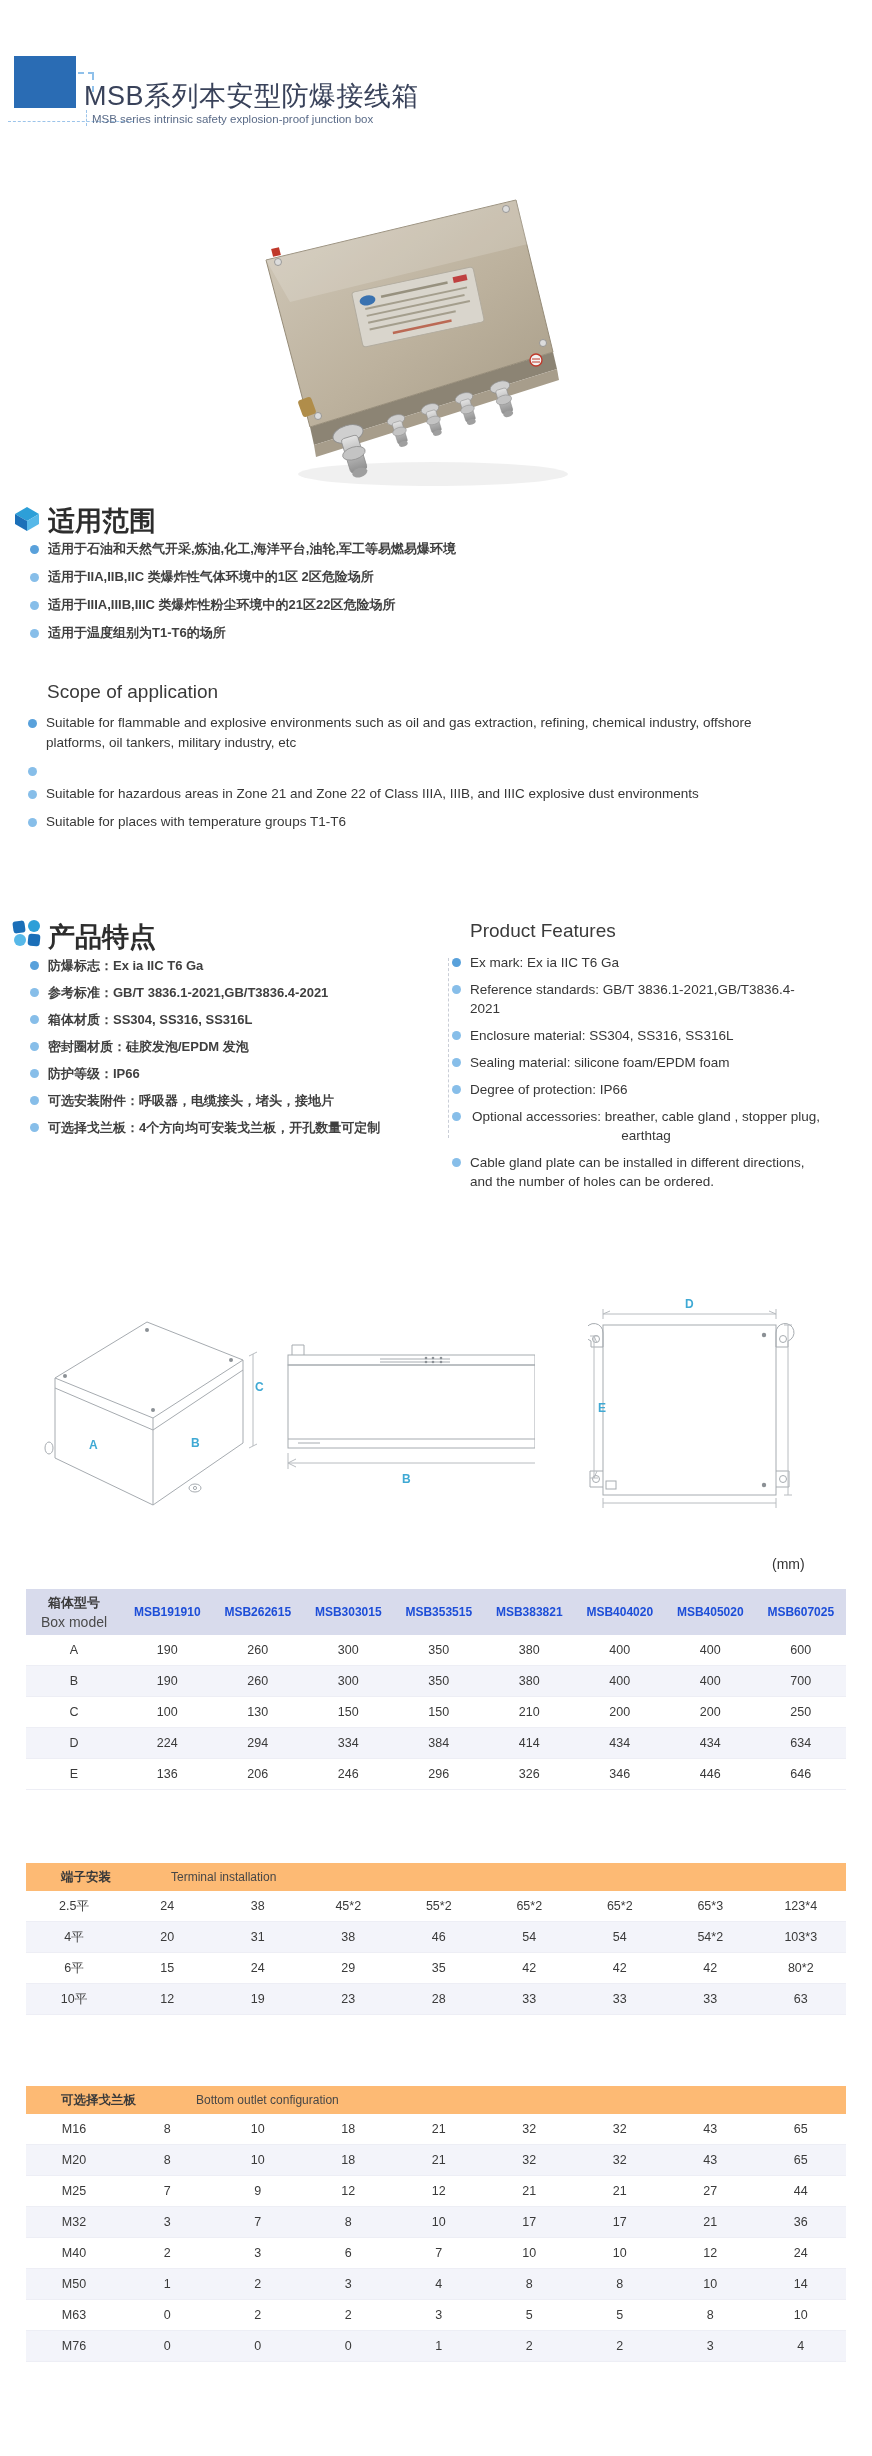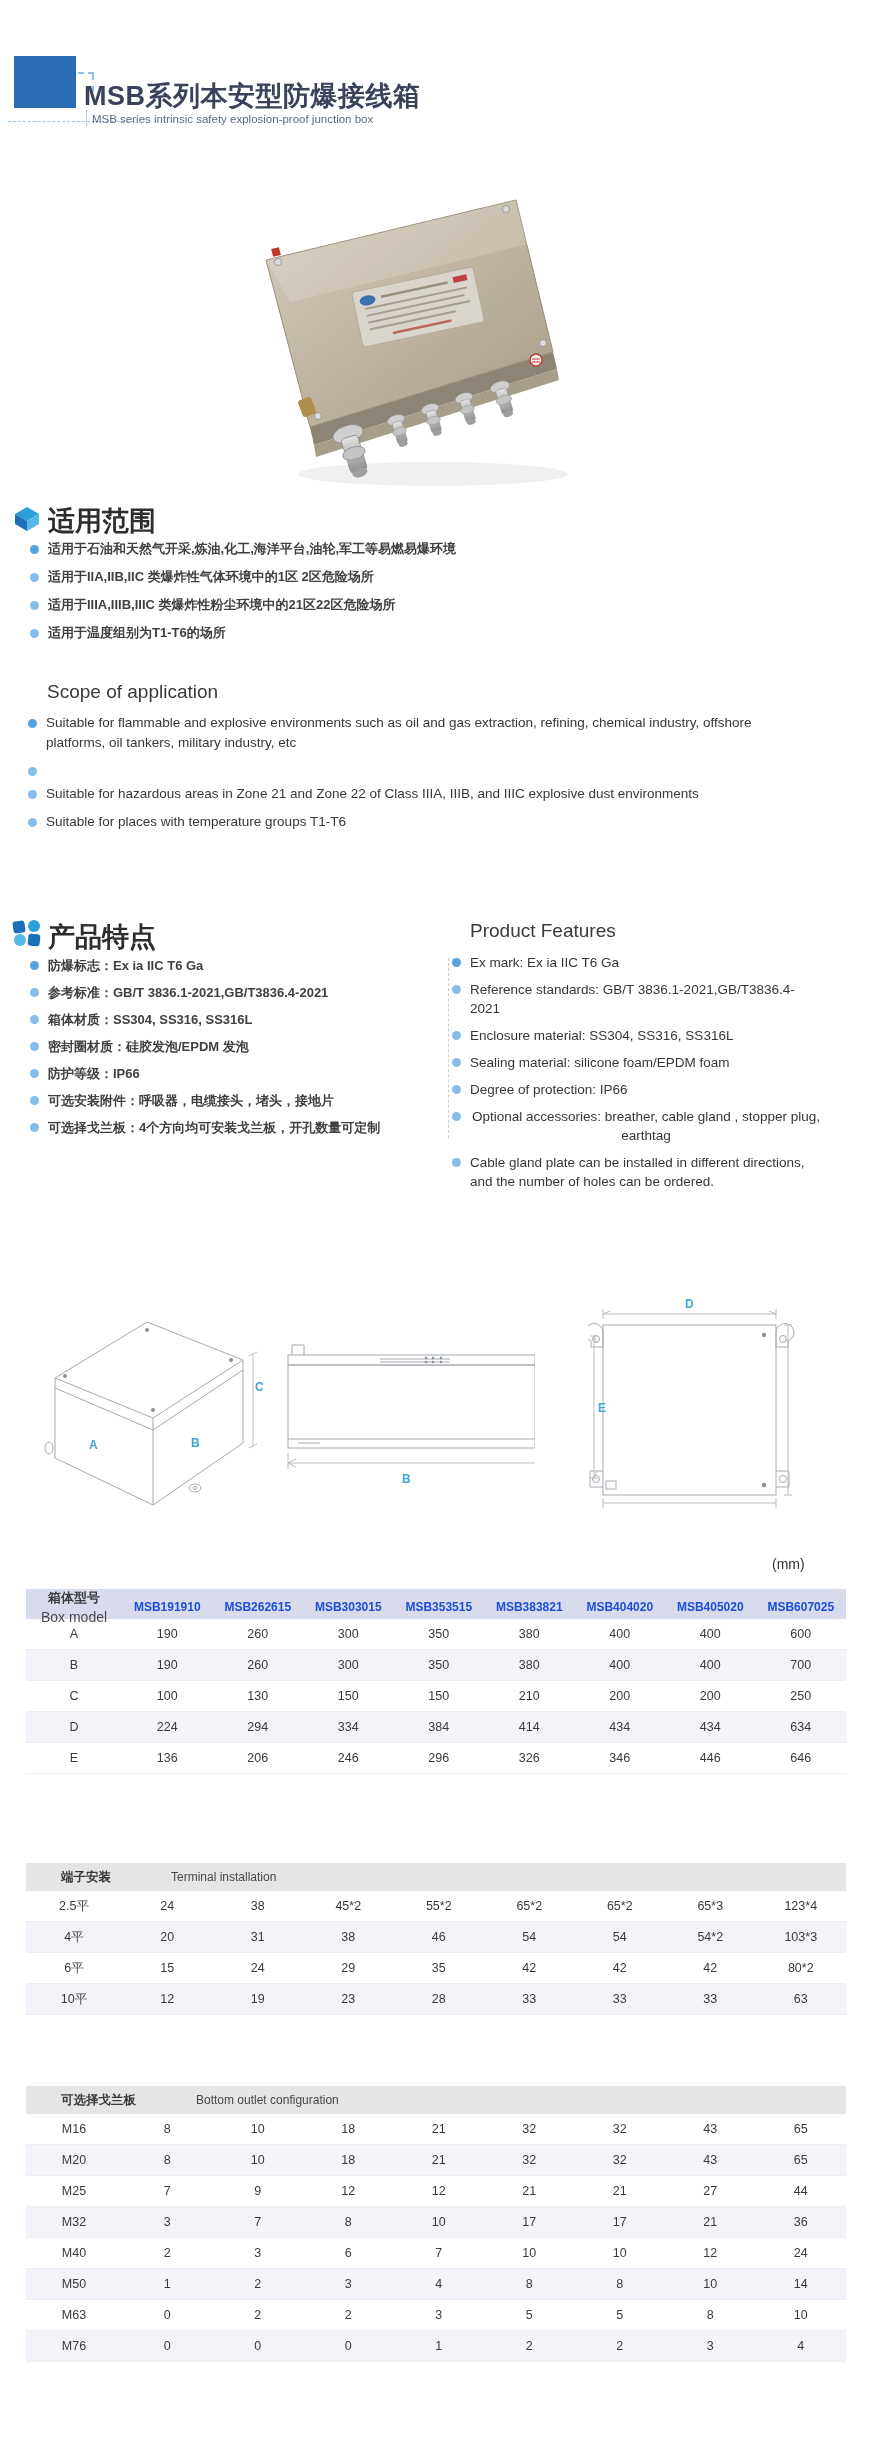--- a/index.html
+++ b/index.html
@@ -6,21 +6,21 @@
   .page{position:relative;width:872px;height:2456px;background:#fff;overflow:hidden;
         font-family:"Liberation Sans","DejaVu Sans",sans-serif;color:#3c3c3c;}
   .abs{position:absolute;}
 
   
   .logo{left:14px;top:56px;width:62px;height:52px;background:#2a6cb4;}
   .dash-h1{left:78px;top:72px;width:16px;border-top:2px dashed #8fc0ea;}
   .dash-v1{left:92px;top:74px;height:18px;border-left:2px dashed #8fc0ea;}
   .dash-v2{left:86px;top:110px;height:16px;border-left:1px dashed #9cc4ea;}
   .dash-h2{left:8px;top:121px;width:126px;border-top:1px dashed #9cc4ea;}
-  .title{left:84px;top:78px;font-size:27px;font-weight:700;color:#39425a;letter-spacing:.5px;}
+  .title{left:84px;top:78px;font-size:27px;font-weight:400;color:#39425a;letter-spacing:.5px;}
   .subtitle{left:92px;top:113px;font-size:11.5px;color:#5a6b88;}
 
   
   .sec-head-cn{font-size:27px;font-weight:700;color:#2d2d2d;}
   .sec-head-en{font-size:19px;color:#3a3a3a;}
 
   
   ul.bl{list-style:none;margin:0;padding:0;}
   ul.bl li{display:flex;align-items:flex-start;}
   .dot{width:9px;height:9px;border-radius:50%;background:#87bee9;flex:0 0 9px;margin-right:9px;}
@@ -34,28 +34,28 @@
   .fcl li{height:27px;align-items:center !important;}
   .fcl .btx{font-size:13px;font-weight:600;color:#3f3f3f;}
   .fel li{margin-bottom:8px;}
   .fel .dot{margin-top:5px;}
   .fel .btx{font-size:13.5px;color:#373737;line-height:19px;max-width:352px;}
   .fel li.center .btx{display:block;width:352px;text-align:center;}
   .col-divider{left:448px;top:958px;height:180px;border-left:1px dashed #c9cdd6;}
 
   
   .dtable{left:26px;width:820px;}
-  .ghead{display:grid;grid-template-columns:96px repeat(8,1fr);align-items:center;background:#d8dbec;height:30px;}
+  .ghead{display:grid;grid-template-columns:96px repeat(8,1fr);align-items:center;background:#d8dbec;height:46px;}
   .grow{display:grid;grid-template-columns:96px repeat(8,1fr);align-items:center;height:30px;border-bottom:1px solid #edeef5;}
   .grow.alt{background:#f3f4fa;}
   .gc{text-align:center;font-size:12.5px;color:#3a3a3a;}
   .gc.mh{font-weight:600;font-size:12px;color:#1d4ed8;}
   .hc0 .hcn{font-size:13px;font-weight:600;color:#3b3b3b;text-align:center;}
   .hc0 .hen{font-size:14px;color:#4a4a4a;text-align:center;margin-top:2px;}
-  .tbar{display:flex;align-items:center;height:28px;background:#e5e5e5;padding-left:35px;gap:12px;}
+  .tbar{display:flex;align-items:center;height:28px;background:#fdba74;padding-left:35px;gap:12px;}
   .tbar .cn{font-size:12.5px;font-weight:700;color:#3a3a3a;}
   .tbar .en{font-size:12px;color:#474747;margin-left:48px;}
   .unit{font-size:14px;color:#333;}
 
   svg text.dim{fill:#3fa9d4;font-size:12px;font-weight:700;font-family:"Liberation Sans",sans-serif;}
   .lw{stroke:#a6abb0;fill:none;stroke-width:1;}
   .dl{stroke:#b8bcc0;fill:none;stroke-width:1;}
 </style>
 </head>
 <body>

